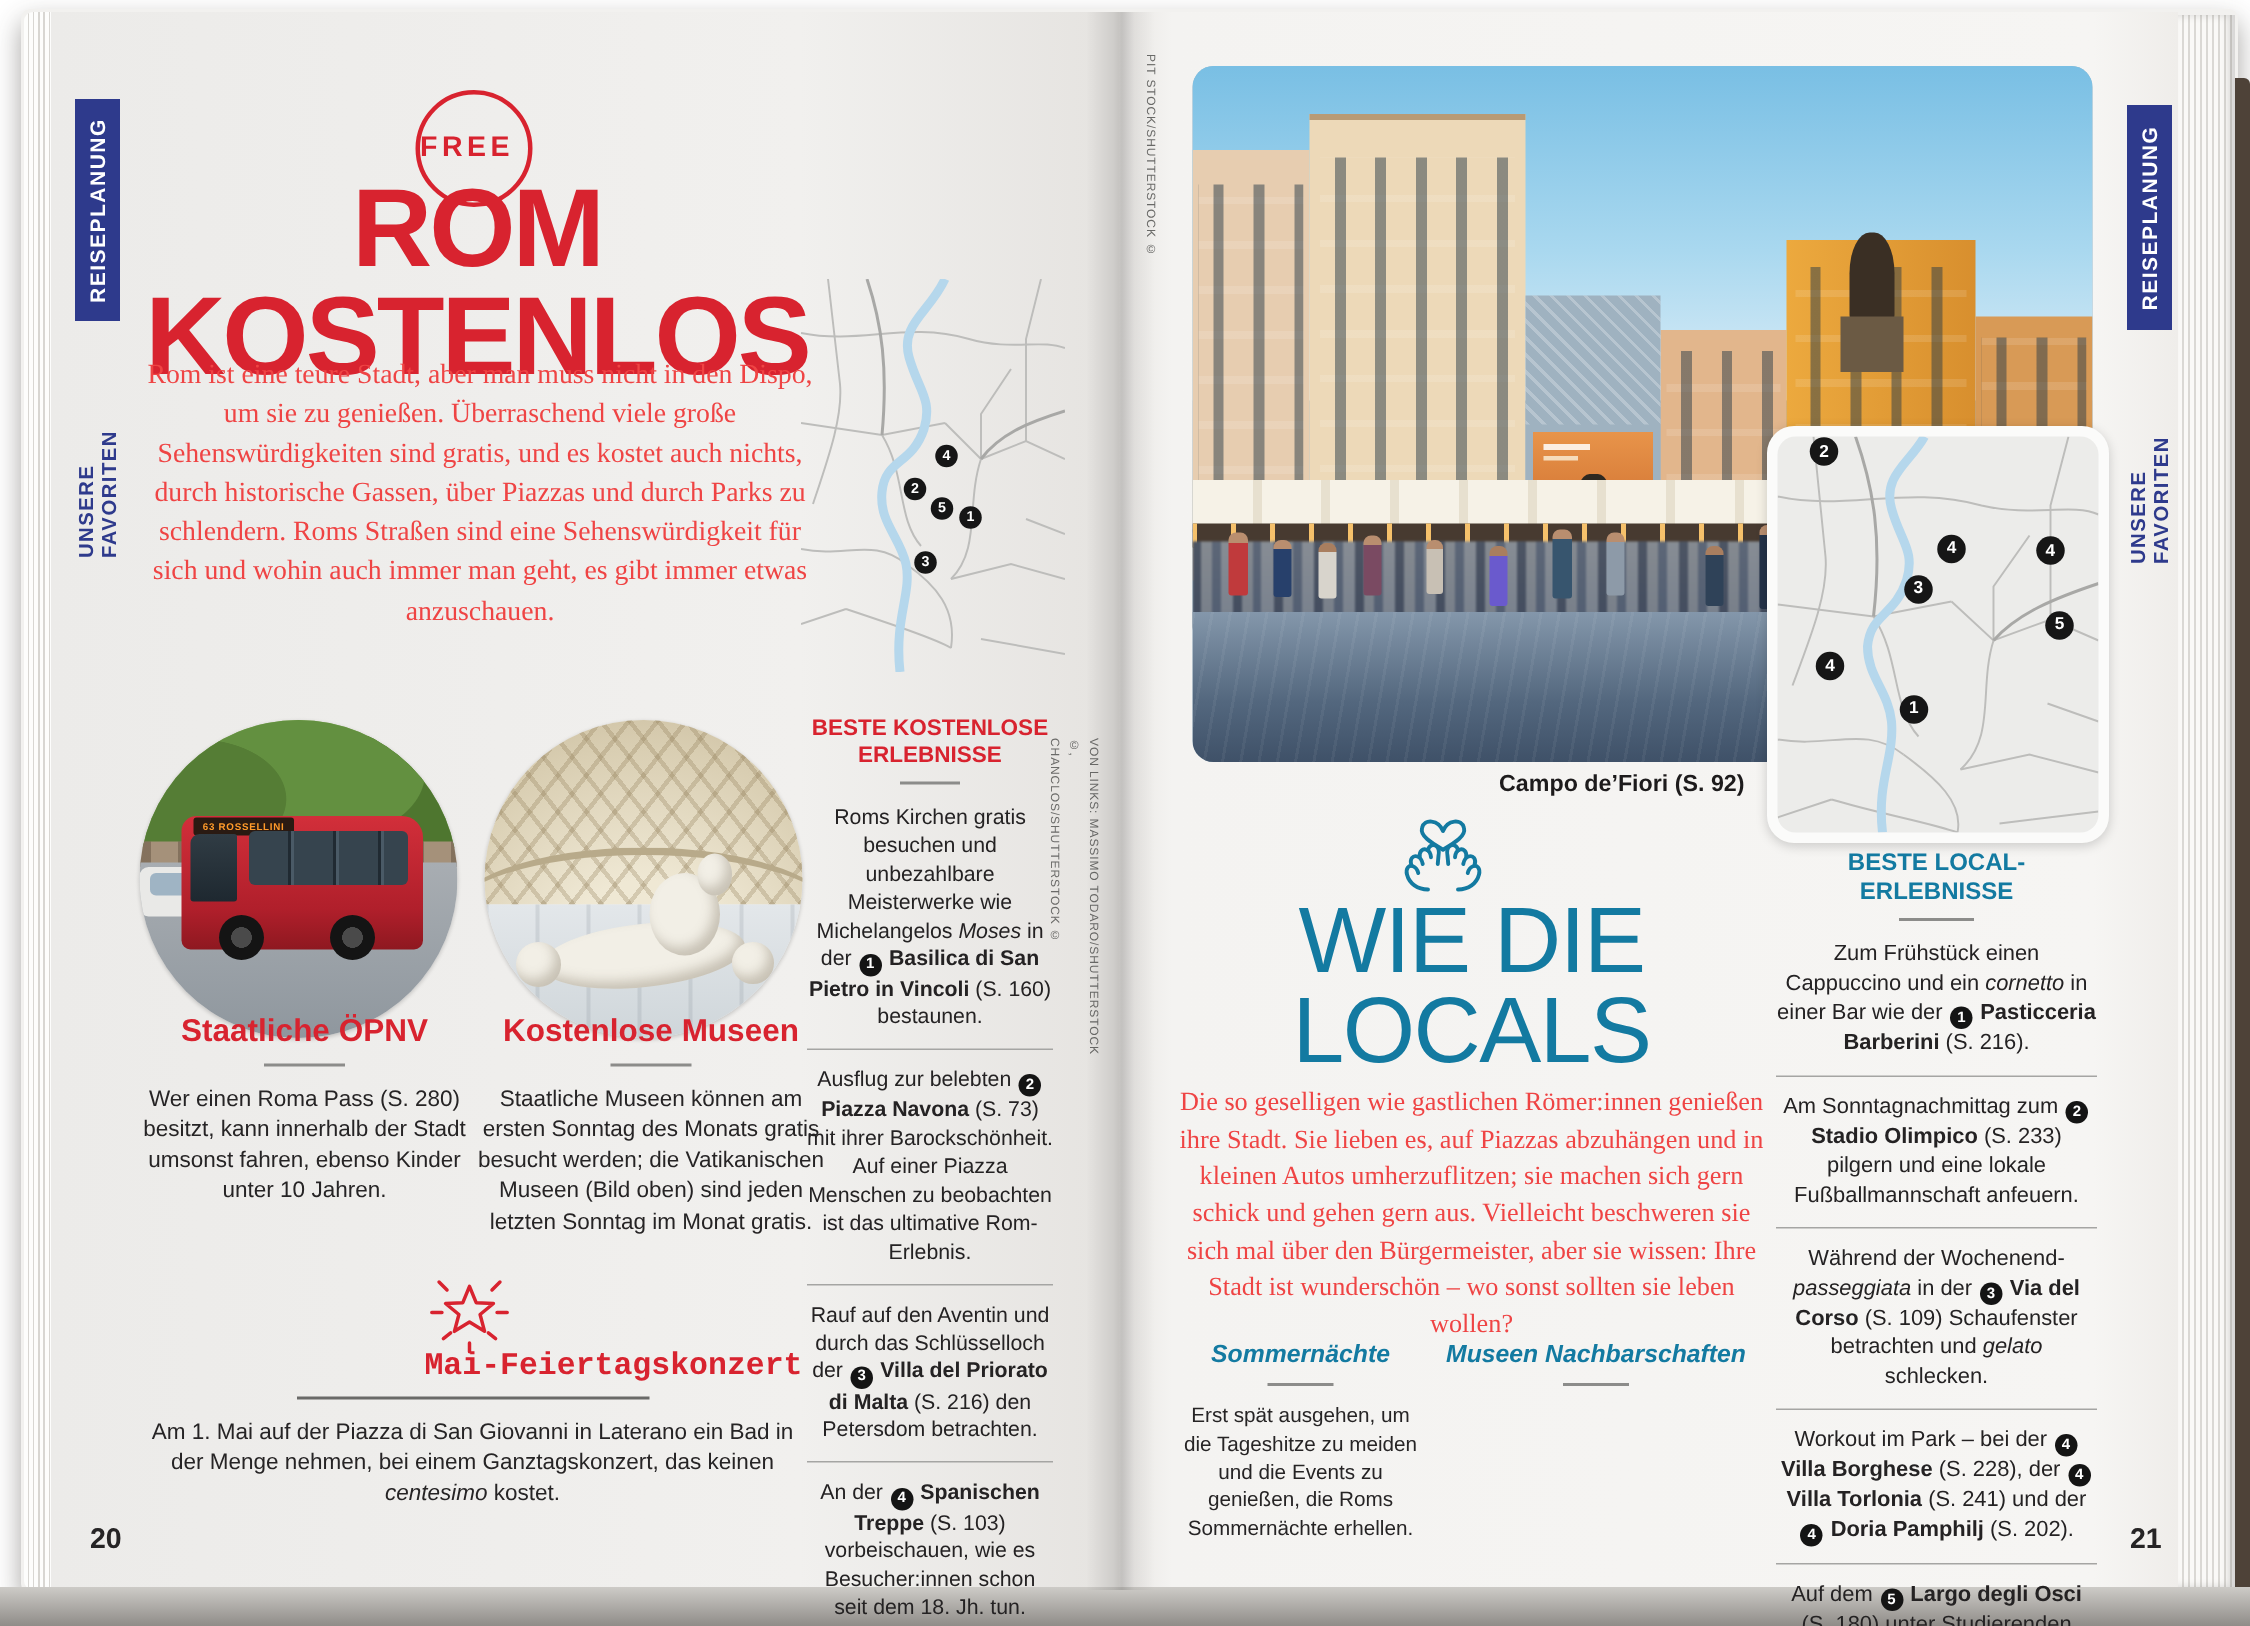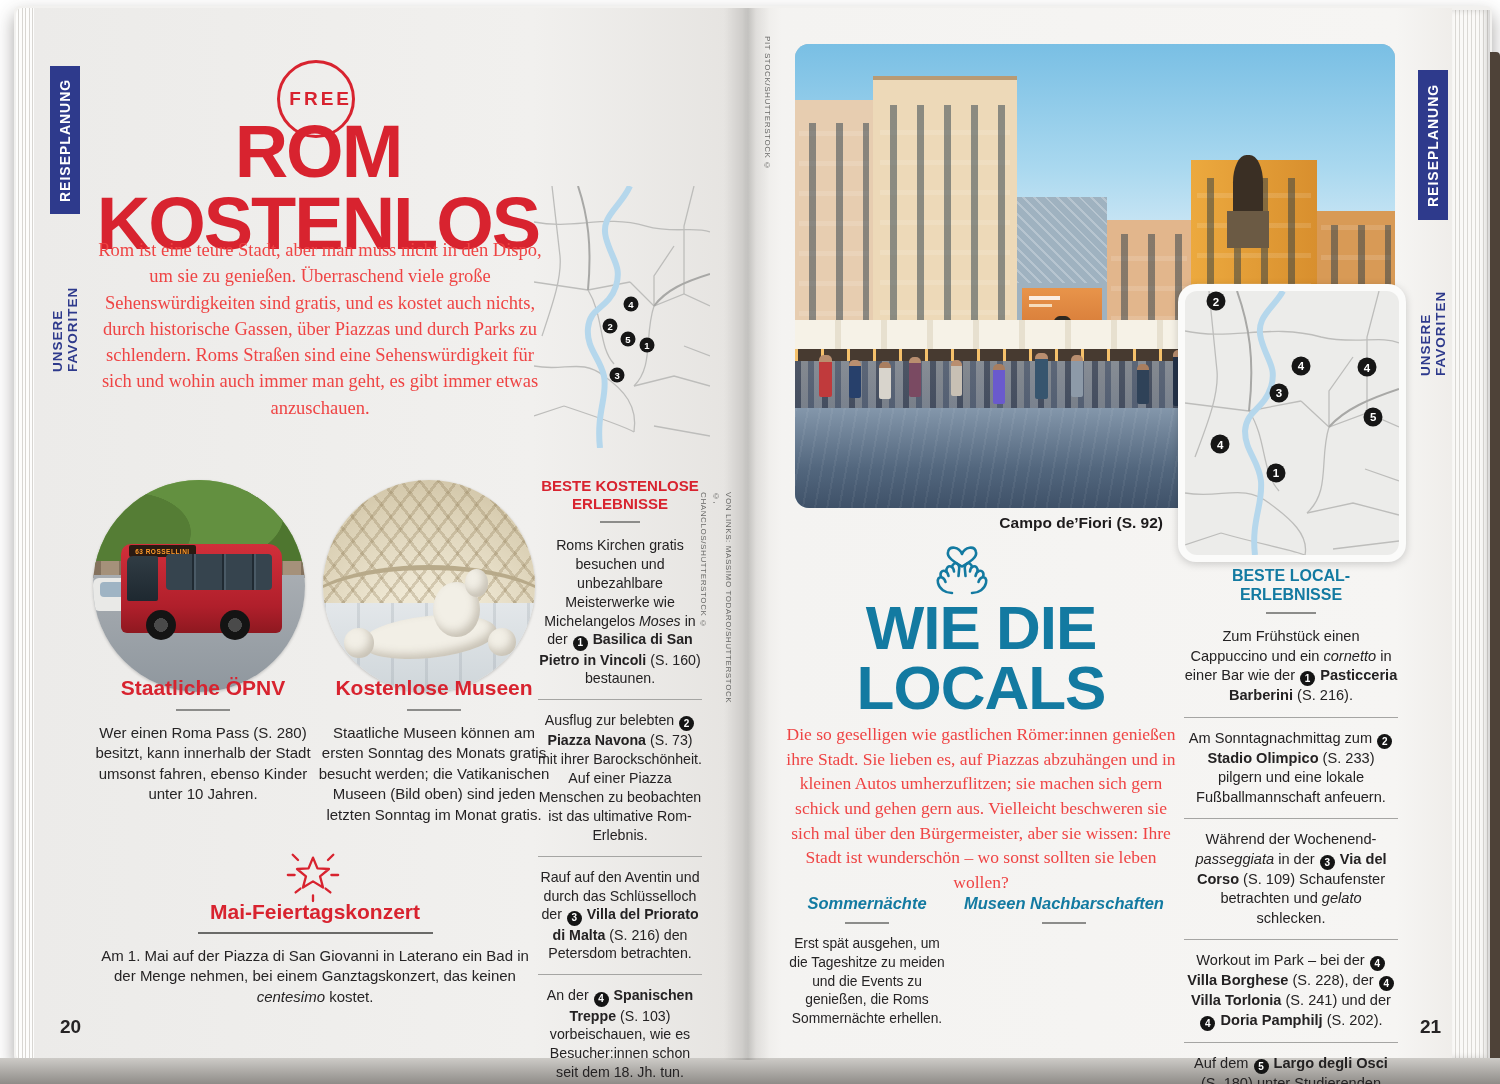--- a/index.html
+++ b/index.html
@@ -22,30 +22,30 @@
 
   
   .vtab{writing-mode:vertical-rl;transform:rotate(180deg);display:flex;align-items:center;justify-content:center;
         background:var(--blue);color:#fff;font-weight:bold;font-size:14px;letter-spacing:1px;}
   .vlabel{writing-mode:vertical-rl;transform:rotate(180deg);display:flex;align-items:center;justify-content:center;
         color:var(--blue);font-weight:bold;font-size:13.5px;letter-spacing:1px;}
   .vcred{writing-mode:vertical-rl;font-size:8px;color:#6a6a68;letter-spacing:.6px;line-height:1.6;font-family:"Liberation Sans",sans-serif;}
 
   
   .free-badge{left:277px;top:60px;width:78px;height:78px;border:3px solid var(--red);border-radius:50%;
-        display:flex;align-items:center;justify-content:flex-end;color:var(--red);font-weight:bold;font-size:19px;letter-spacing:3px;}
+        display:flex;align-items:center;justify-content:flex-start;color:var(--red);font-weight:bold;font-size:19px;letter-spacing:3px;}
   .big-title{left:90px;top:116px;width:456px;text-align:center;color:var(--red);font-weight:bold;font-size:74px;line-height:.97;letter-spacing:-2px;}
   .intro-serif{font-family:"Liberation Serif",serif;text-align:center;color:#ef4444;}
   .intro-left{left:98px;top:237px;width:444px;font-size:18.5px;line-height:1.42;}
   .photo-circle{width:212px;height:212px;border-radius:50%;overflow:hidden;box-shadow:0 1px 3px rgba(0,0,0,.2);}
   .feat-title{color:var(--red);font-weight:bold;font-size:21px;text-align:center;}
   .hr-short{width:54px;height:2px;background:#8c8c8a;margin:9px auto 0;}
   .hr-wide{width:235px;height:2px;background:#6a6a68;margin:8px auto 0;}
   .feat-text{font-size:15px;line-height:1.36;text-align:center;color:#262425;}
-  .event-title{color:var(--red);font-weight:bold;font-size:21px;text-align:center;}
+  .event-title{color:var(--red);font-weight:bold;font-size:21px;text-align:right;font-family:Liberation Mono, monospace;}
   .event-text{font-size:15px;line-height:1.36;text-align:center;color:#262425;}
   .pagenum{font-weight:bold;font-size:19px;color:#262425;}
 
   
   .list-head{color:var(--red);font-weight:bold;font-size:15px;text-align:center;line-height:1.2;}
   .list-head.teal{color:var(--teal);font-size:16px;}
   .hr-list{width:40px;height:2px;background:#8c8c8a;margin:8px auto 2px;}
   .best-list{display:flex;flex-direction:column;}
   .best-list .item{padding:11px 0;font-size:14.2px;line-height:1.33;text-align:center;color:#242223;}
   .best-list .item + .item{border-top:1px solid #a5a5a3;}
@@ -59,21 +59,21 @@
   .map-card{background:#fbfbfa;border-radius:18px;padding:7px;box-shadow:0 2px 8px rgba(0,0,0,.18);}
   .map-inner{position:relative;width:100%;height:100%;background:#ececea;border-radius:12px;overflow:hidden;}
   .mk{position:absolute;transform:translate(-50%,-50%);background:#161616;color:#fff;border-radius:50%;font-weight:bold;
       display:flex;align-items:center;justify-content:center;}
   .mk-sm .mk{width:15px;height:15px;font-size:9.5px;}
   .mk-lg .mk{width:19px;height:19px;font-size:11.5px;}
 
   
   .photo{left:795px;top:44px;width:600px;height:464px;border-radius:14px;overflow:hidden;background:#9db8c8;}
   .caption{left:795px;top:514px;width:368px;text-align:right;font-weight:bold;font-size:15.5px;color:#1d1b1c;}
-  .teal-title{left:783px;top:598px;width:396px;text-align:center;color:var(--teal);font-weight:bold;font-size:62px;line-height:.97;letter-spacing:-1px;}
+  .teal-title{left:783px;top:598px;width:396px;text-align:center;color:var(--teal);font-weight:normal;font-size:62px;line-height:.97;letter-spacing:-1px;}
   .intro-right{left:780px;top:722px;width:402px;font-size:17.5px;line-height:1.41;}
   .col-title{color:var(--teal);font-weight:bold;font-size:16.5px;text-align:center;font-style:italic;}
   .col-text{font-size:14.2px;line-height:1.36;text-align:center;color:#262425;}
 
   
   .sky{left:0;top:0;width:100%;height:48%;background:linear-gradient(180deg,#79bfe4 0%,#a9d8ef 55%,#dcedf7 100%);}
   .bld{position:absolute;}
   .wins{position:absolute;inset:8% 5% 4% 5%;
     background:repeating-linear-gradient(90deg,rgba(42,60,72,0) 0 10px,rgba(42,60,72,.5) 10px 17px,rgba(42,60,72,0) 17px 27px),
                repeating-linear-gradient(0deg,rgba(255,255,255,.12) 0 5px,rgba(0,0,0,0) 5px 30px);}

